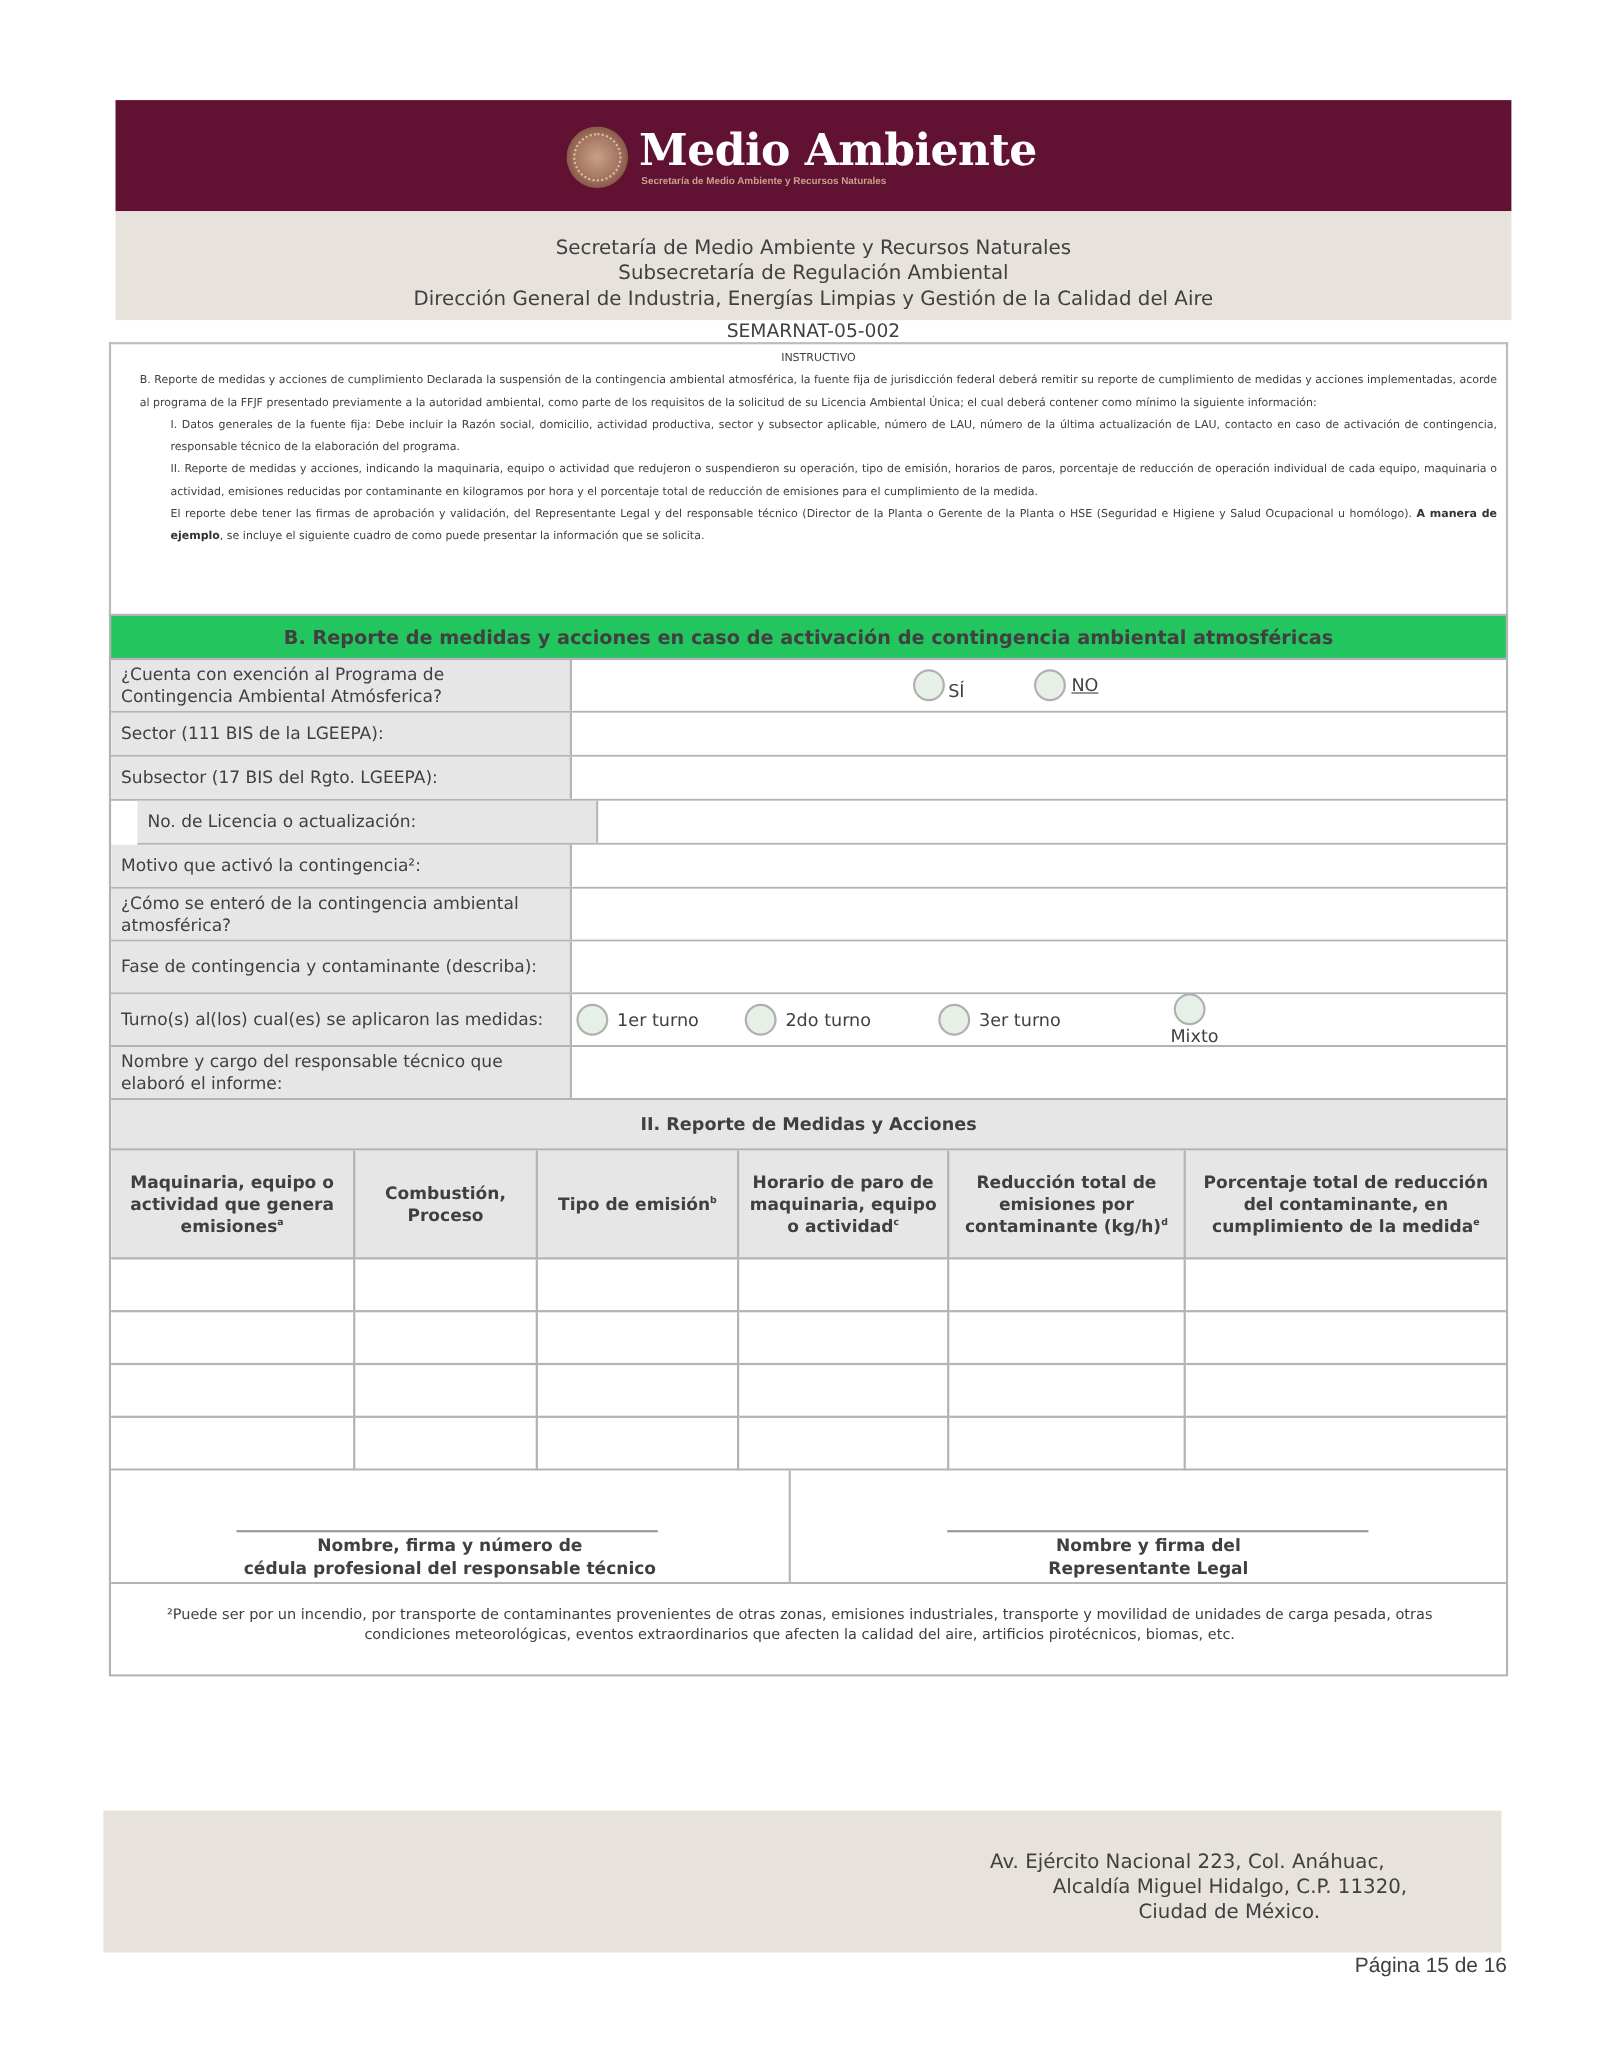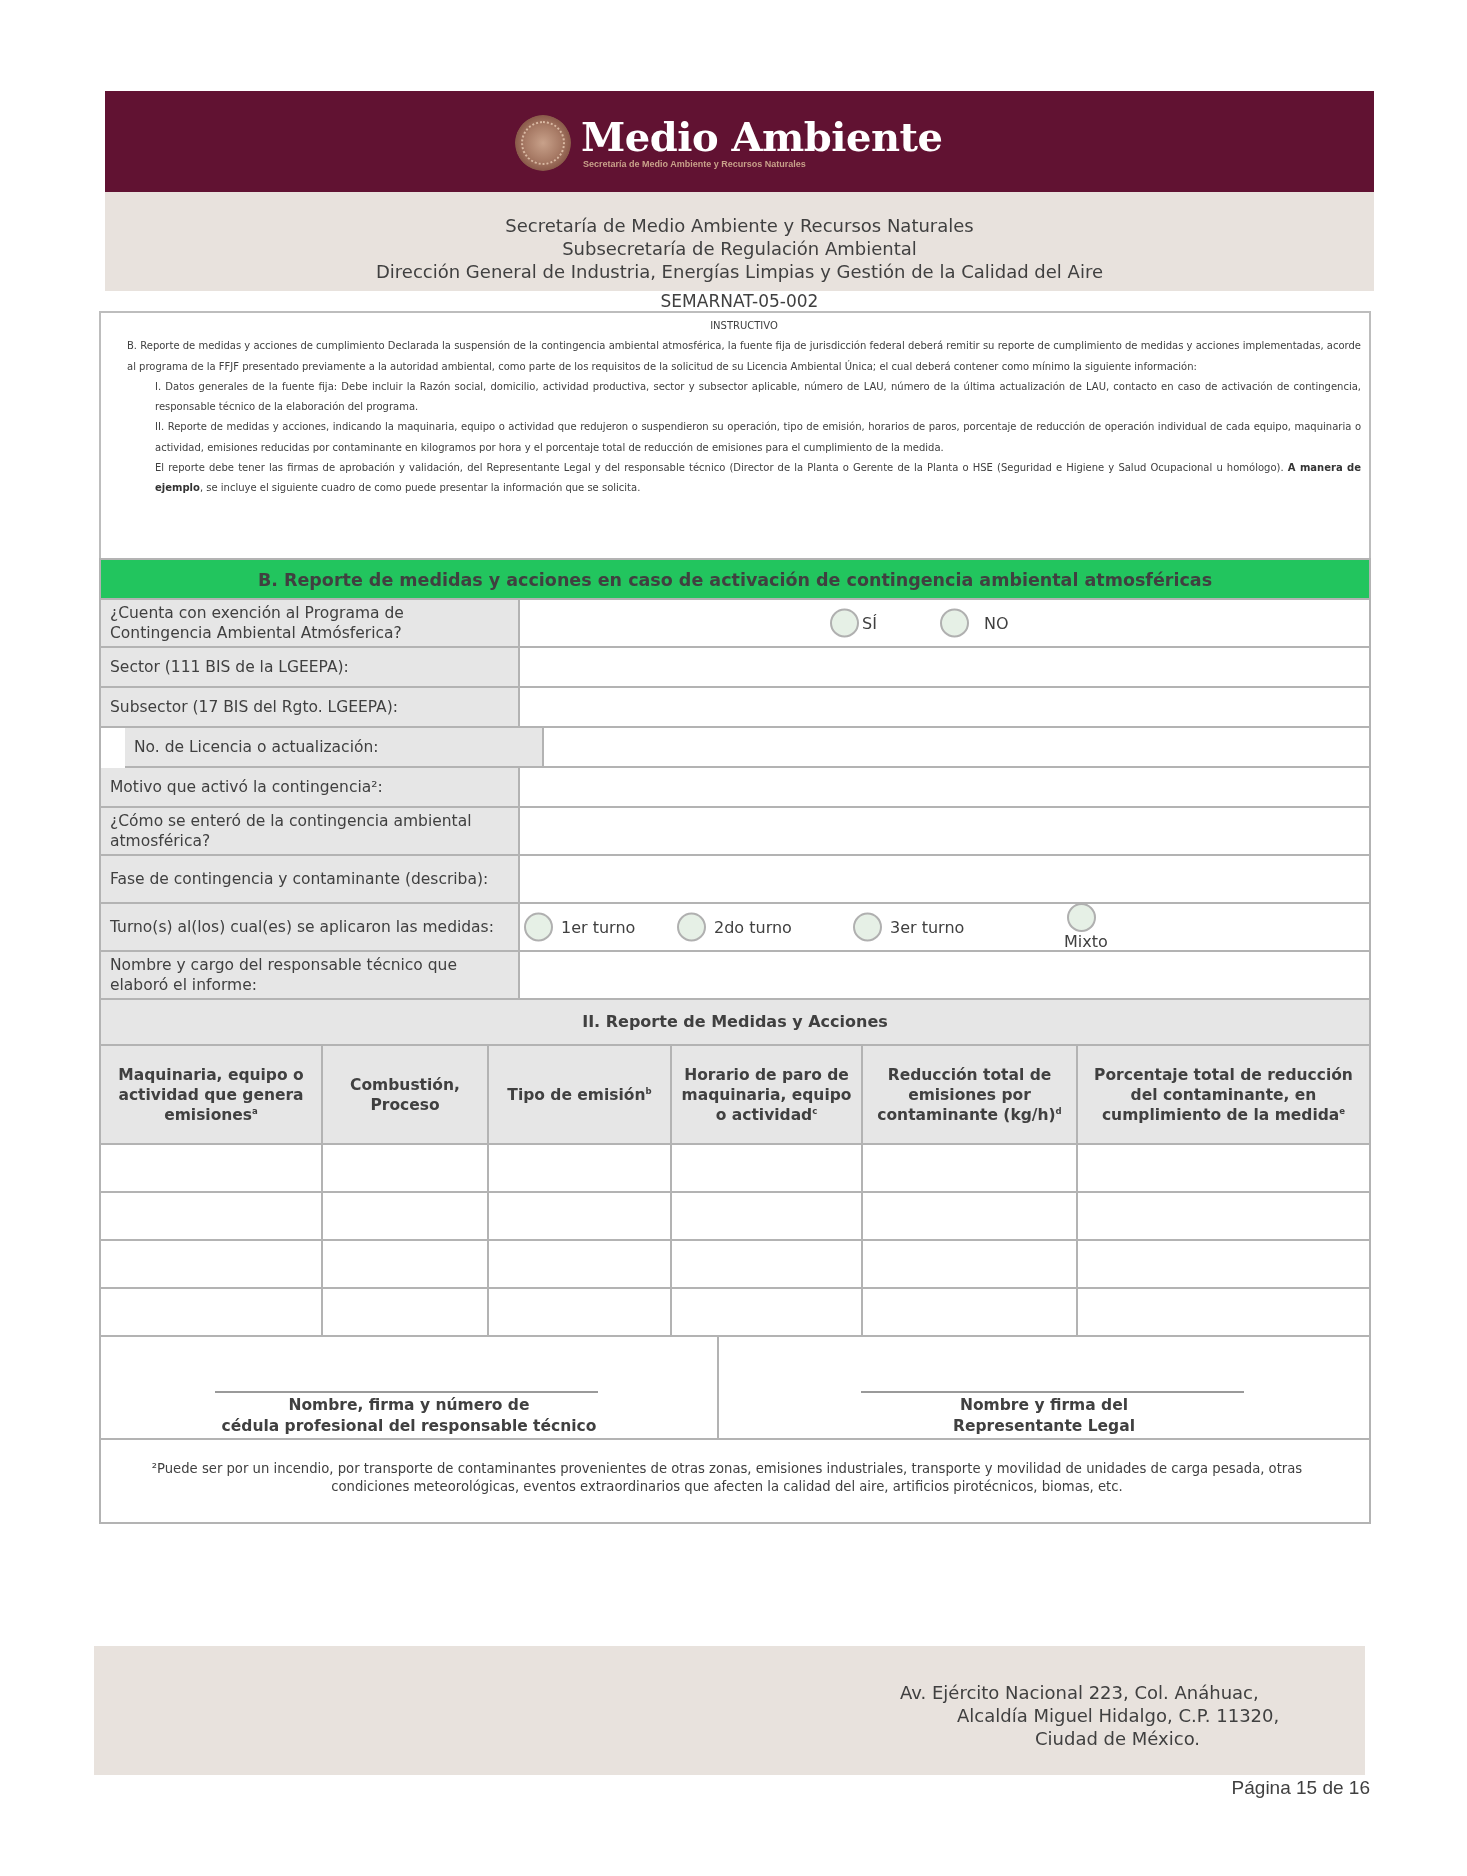--- a/index.html
+++ b/index.html
@@ -82,27 +82,27 @@
   <div class="ind">II. Reporte de medidas y acciones, indicando la maquinaria, equipo o actividad que redujeron o suspendieron su operación, tipo de emisión, horarios de paros, porcentaje de reducción de operación individual de cada equipo, maquinaria o actividad, emisiones reducidas por contaminante en kilogramos por hora y el porcentaje total de reducción de emisiones para el cumplimiento de la medida.</div>
   <div class="ind"><span>El reporte debe tener las firmas de aprobación y validación, del Representante Legal y del responsable técnico (Director de la Planta o Gerente de la Planta o HSE (Seguridad e Higiene y Salud Ocupacional u homólogo). </span><b>A manera de ejemplo</b><span>, se incluye el siguiente  cuadro de como puede presentar la información que se solicita.</span></div>
 </div>
 
 <div class="form">
   <div class="sec-head">B. Reporte de medidas y acciones en caso de activación de contingencia ambiental atmosféricas</div>
 
   <div class="row" style="height:48px;">
     <div class="lab">¿Cuenta con exención al Programa de Contingencia Ambiental Atmósferica?</div>
     <div class="val">
-      <label class="radio" style="left:310px;">
+      <label class="radio" style="left:310px;align-items:flex-end;">
         <span class="circ"></span>
         <span>SÍ</span>
       </label>
       <label class="radio" style="left:420px;">
         <span class="circ"></span>
-        <span style="margin-left:12px;">NO</span>
+        <span style="margin-left:2px;text-decoration:underline;">NO</span>
       </label>
     </div>
   </div>
 
   <div class="row" style="height:40px;">
     <div class="lab">Sector (111 BIS de la LGEEPA):</div>
     <div class="val"></div>
   </div>
   <div class="row" style="height:40px;">
     <div class="lab">Subsector (17 BIS del Rgto. LGEEPA):</div>

